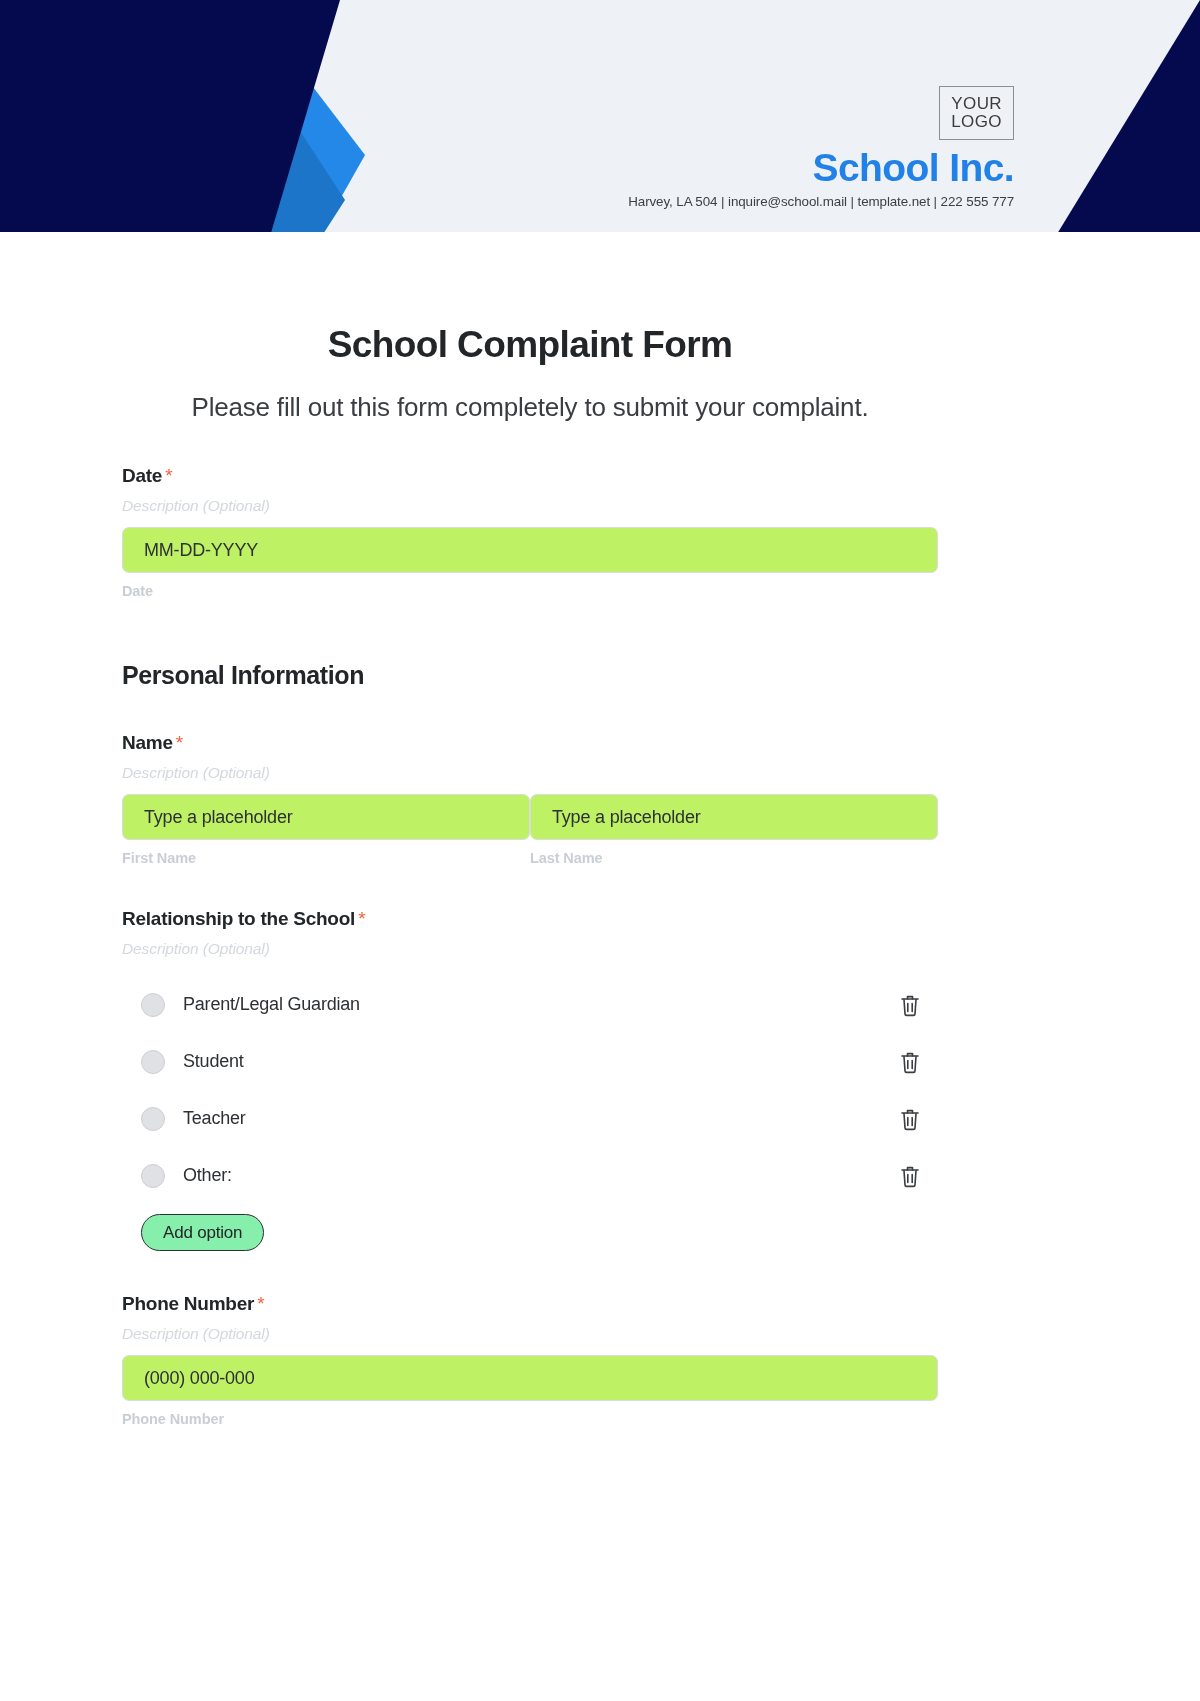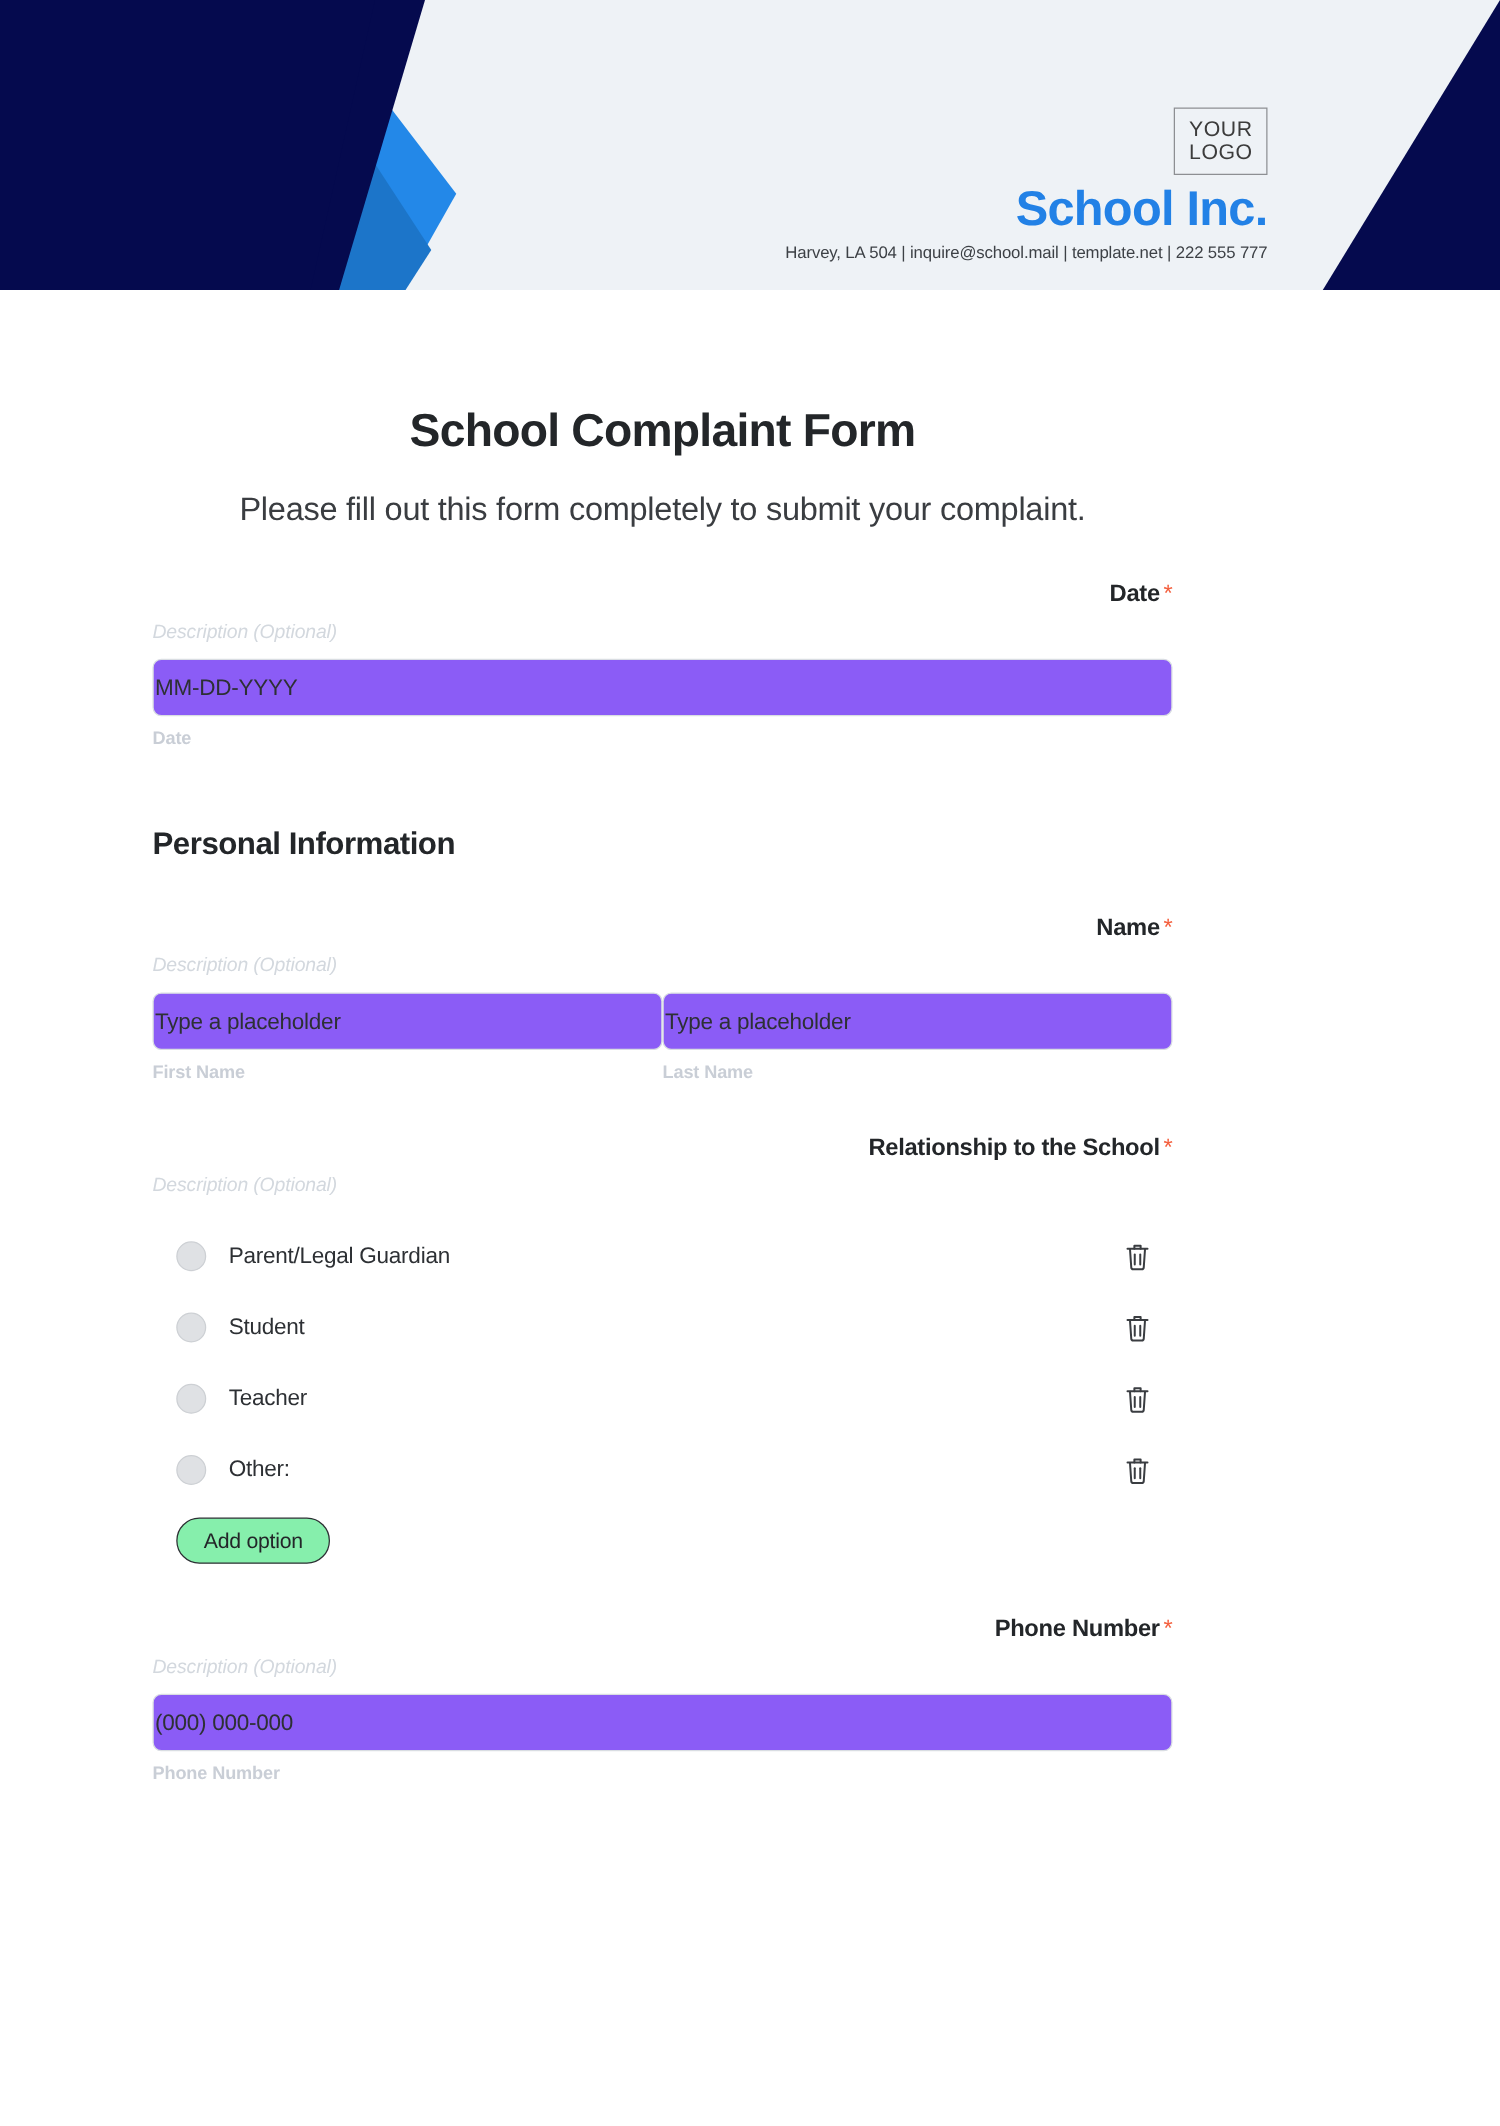--- a/index.html
+++ b/index.html
@@ -81,21 +81,20 @@
     margin-top: 26px;
     letter-spacing: -0.2px;
   }
 
   .field { margin-top: 42px; }
   .field-label {
     font-size: 19px;
     font-weight: bold;
     color: #232629;
     letter-spacing: -0.25px;
-    text-align: right;
   }
   .req {
     color: #f4603f;
     font-weight: normal;
     font-size: 19px;
     margin-left: 3px;
   }
   .field-desc {
     font-size: 15.5px;
     font-style: italic;
@@ -103,24 +102,24 @@
     margin-top: 10px;
     letter-spacing: -0.1px;
   }
   .input-box {
     margin-top: 12px;
     height: 46px;
     border: 1px solid #d9dde2;
     border-radius: 7px;
     display: flex;
     align-items: center;
-    padding: 0 1px;
+    padding: 0 21px;
     font-size: 18px;
     color: #2d3034;
-    background: #8b5cf6;
+    background: #bef264;
     letter-spacing: -0.2px;
   }
   .field-help {
     font-size: 14.5px;
     font-weight: bold;
     color: #c9ced6;
     margin-top: 10px;
     letter-spacing: -0.1px;
   }
 

